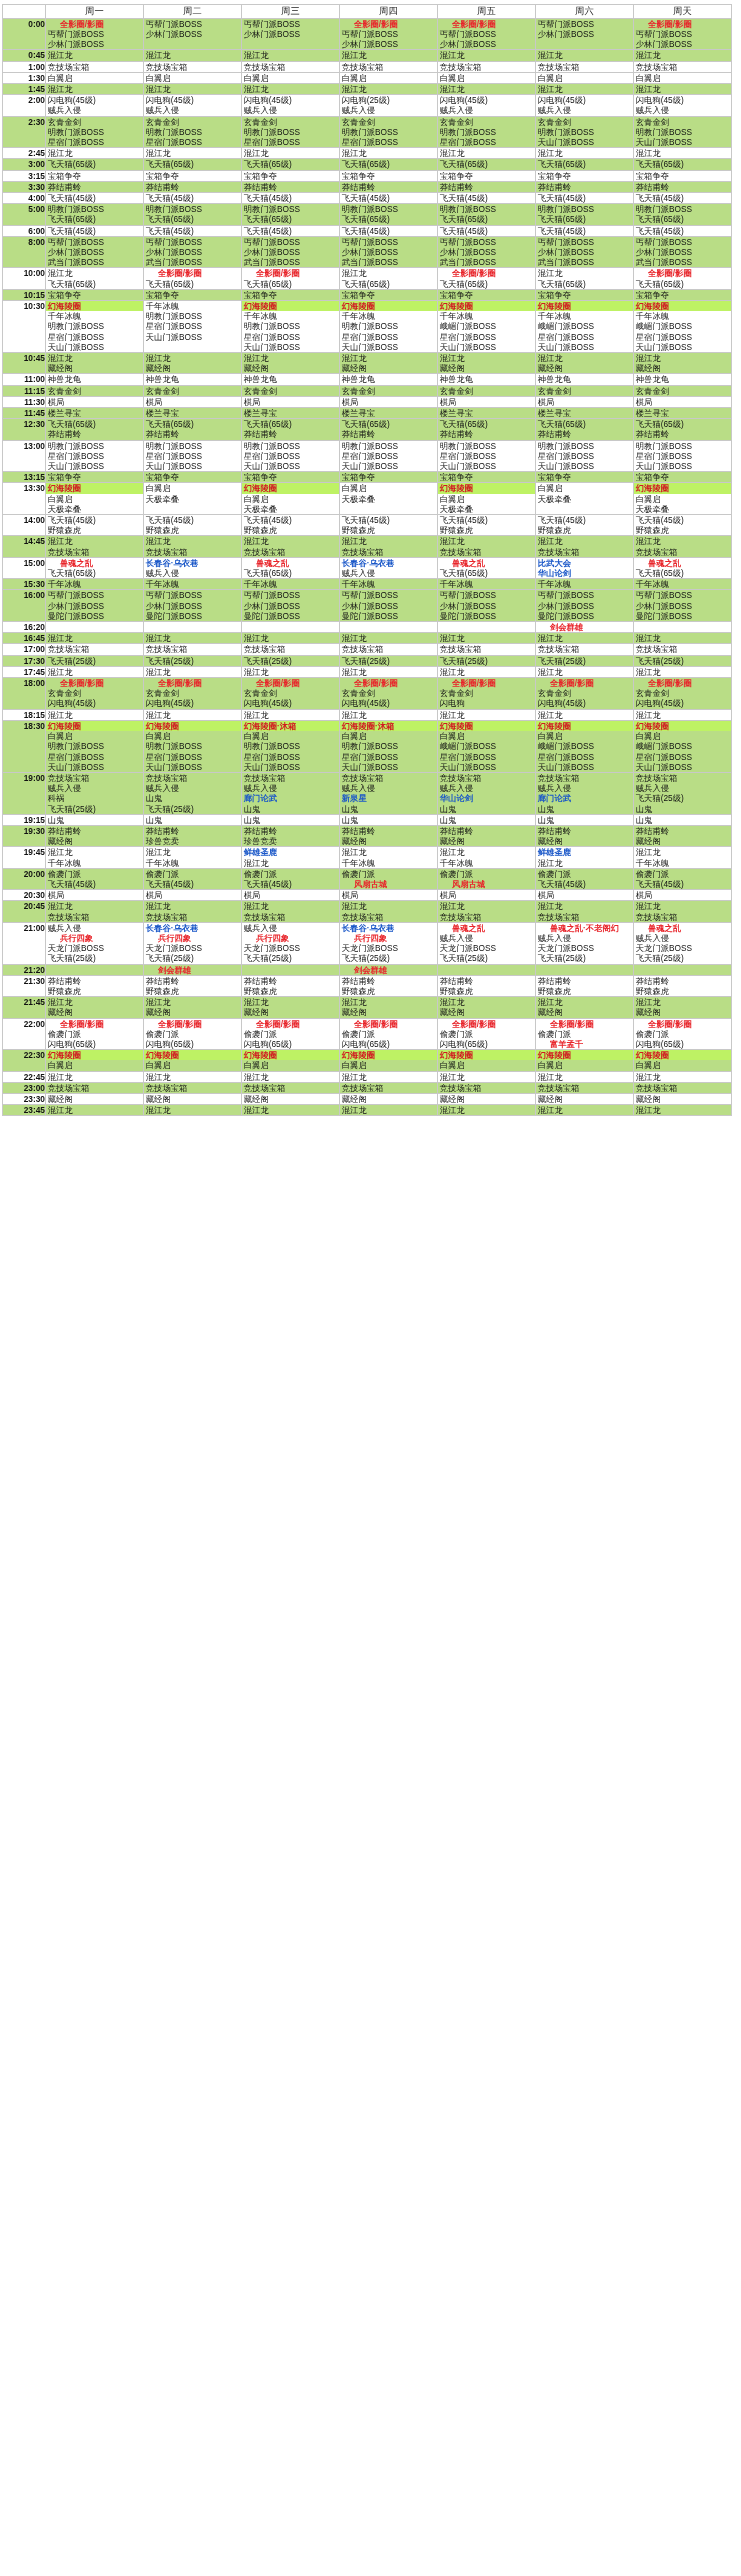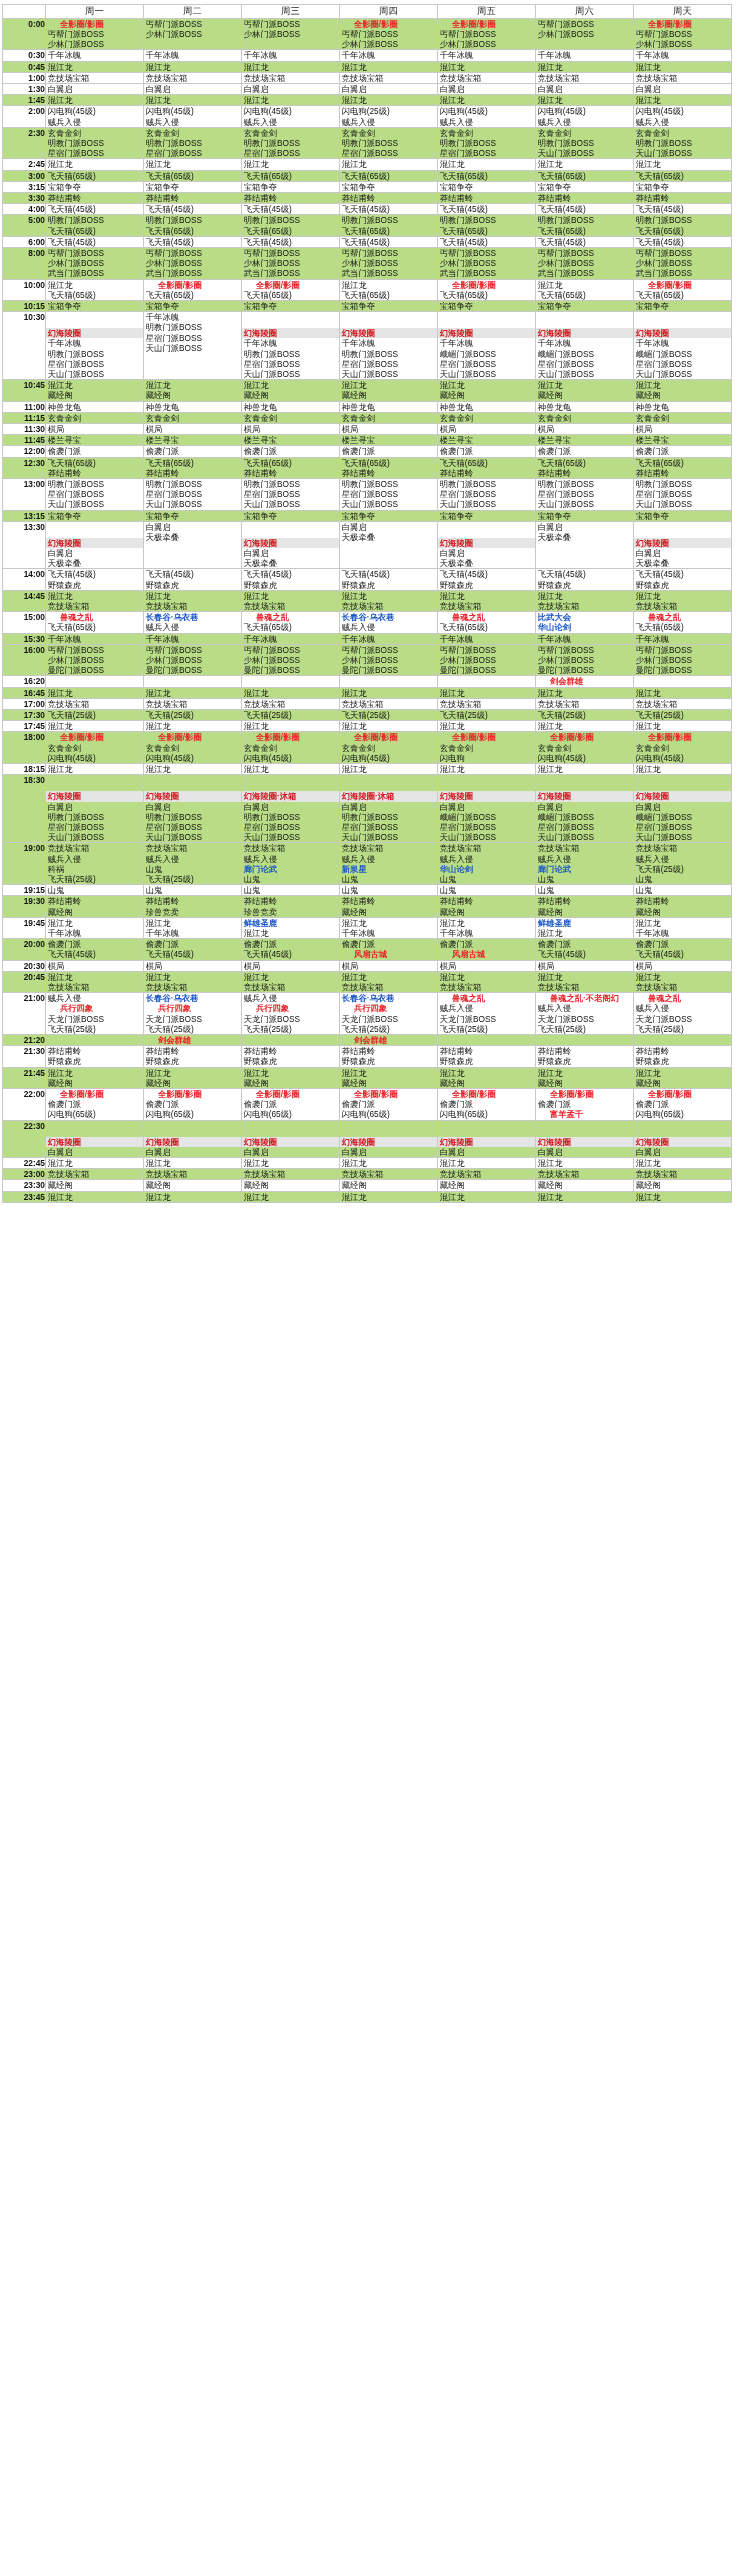--- a/index.html
+++ b/index.html
@@ -9,21 +9,21 @@
   table.sched td,table.sched th{border:0.9px solid #c8c8c8;padding:0;vertical-align:top;}
   col.timecol{width:43px;}
   col.daycol{width:98px;}
   thead th{height:13px;font-size:9.3px;font-weight:normal;text-align:center;background:#ffffff;color:#222;}
   td.time{font-size:8.3px;text-align:right;padding-right:2.8px;color:#111;vertical-align:middle;font-weight:bold;}
   td.cell{padding:0;}
   .ev{font-size:8.3px;line-height:10.2px;white-space:nowrap;overflow:hidden;padding-left:1.9px;}
   .green{background:#b9dd86;}
   .white{background:#ffffff;}
   .red{color:#e8242a;font-weight:bold;padding-left:14px;}
-  .redbg{background:#e5e5e5;color:#d11a20;font-weight:bold;margin-top:16px;}
+  .redbg{background:#bef264;color:#d11a20;font-weight:bold;}
   .blue{color:#1a57c8;font-weight:bold;}
   .dk{color:#111;}
 </style>
 </head>
 <body>
 
 <div id="page">
   <table class="sched">
     <colgroup>
       <col class="timecol">
@@ -77,44 +77,20 @@
             <div class="ev dk">丐帮门派BOSS</div>
             <div class="ev dk">少林门派BOSS</div>
           </td>
           <td class="cell green">
             <div class="ev red">全影圈/影圈</div>
             <div class="ev dk">丐帮门派BOSS</div>
             <div class="ev dk">少林门派BOSS</div>
           </td>
         </tr>
         <tr>
-          <td class="time white">0:30</td>
-          <td class="cell white">
-            <div class="ev dk">千年冰魄</div>
-          </td>
-          <td class="cell white">
-            <div class="ev dk">千年冰魄</div>
-          </td>
-          <td class="cell white">
-            <div class="ev dk">千年冰魄</div>
-          </td>
-          <td class="cell white">
-            <div class="ev dk">千年冰魄</div>
-          </td>
-          <td class="cell white">
-            <div class="ev dk">千年冰魄</div>
-          </td>
-          <td class="cell white">
-            <div class="ev dk">千年冰魄</div>
-          </td>
-          <td class="cell white">
-            <div class="ev dk">千年冰魄</div>
-          </td>
-        </tr>
-        <tr>
           <td class="time green">0:45</td>
           <td class="cell green">
             <div class="ev dk">混江龙</div>
           </td>
           <td class="cell green">
             <div class="ev dk">混江龙</div>
           </td>
           <td class="cell green">
             <div class="ev dk">混江龙</div>
           </td>
@@ -709,44 +685,20 @@
             <div class="ev dk">楼兰寻宝</div>
           </td>
           <td class="cell green">
             <div class="ev dk">楼兰寻宝</div>
           </td>
           <td class="cell green">
             <div class="ev dk">楼兰寻宝</div>
           </td>
           <td class="cell green">
             <div class="ev dk">楼兰寻宝</div>
-          </td>
-        </tr>
-        <tr>
-          <td class="time white">12:00</td>
-          <td class="cell white">
-            <div class="ev dk">偷袭门派</div>
-          </td>
-          <td class="cell white">
-            <div class="ev dk">偷袭门派</div>
-          </td>
-          <td class="cell white">
-            <div class="ev dk">偷袭门派</div>
-          </td>
-          <td class="cell white">
-            <div class="ev dk">偷袭门派</div>
-          </td>
-          <td class="cell white">
-            <div class="ev dk">偷袭门派</div>
-          </td>
-          <td class="cell white">
-            <div class="ev dk">偷袭门派</div>
-          </td>
-          <td class="cell white">
-            <div class="ev dk">偷袭门派</div>
           </td>
         </tr>
         <tr>
           <td class="time green">12:30</td>
           <td class="cell green">
             <div class="ev dk">飞天猫(65级)</div>
             <div class="ev dk">莽结甫蛉</div>
           </td>
           <td class="cell green">
             <div class="ev dk">飞天猫(65级)</div>

